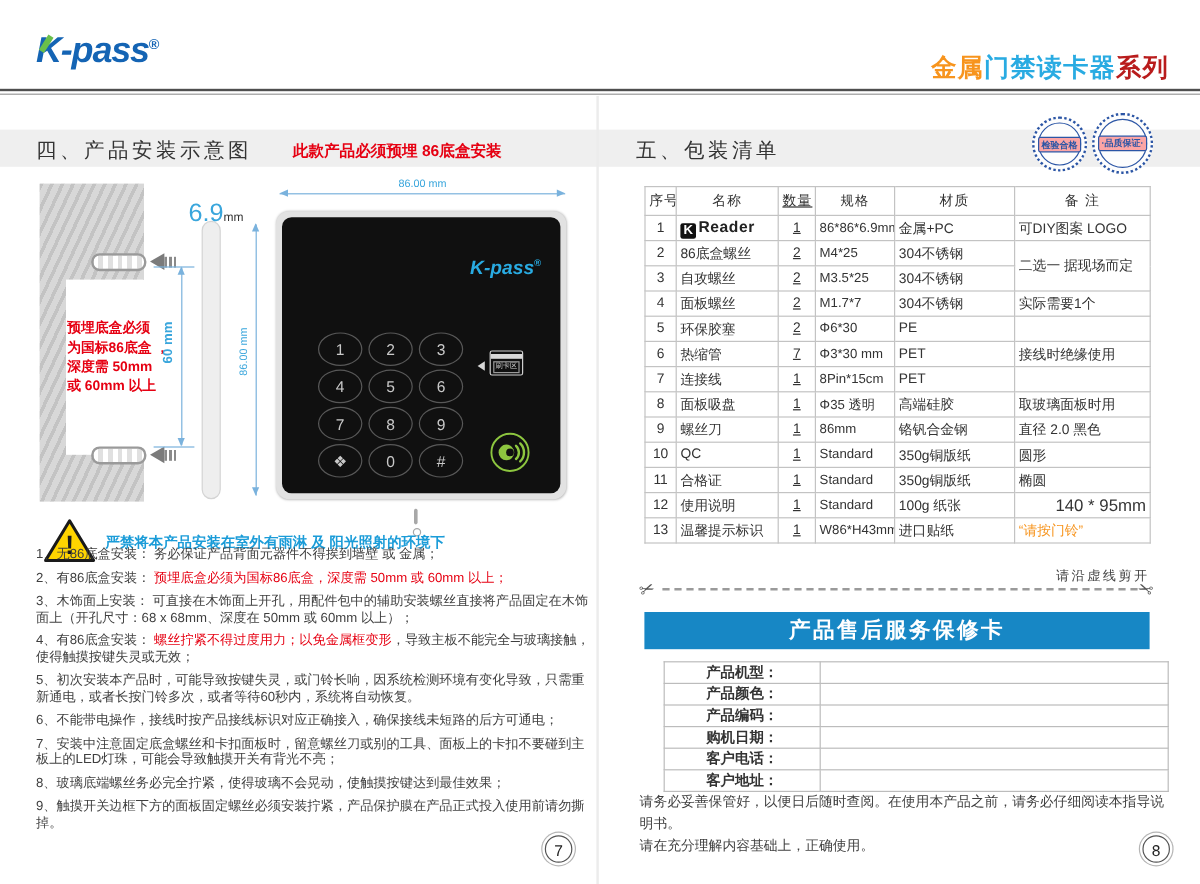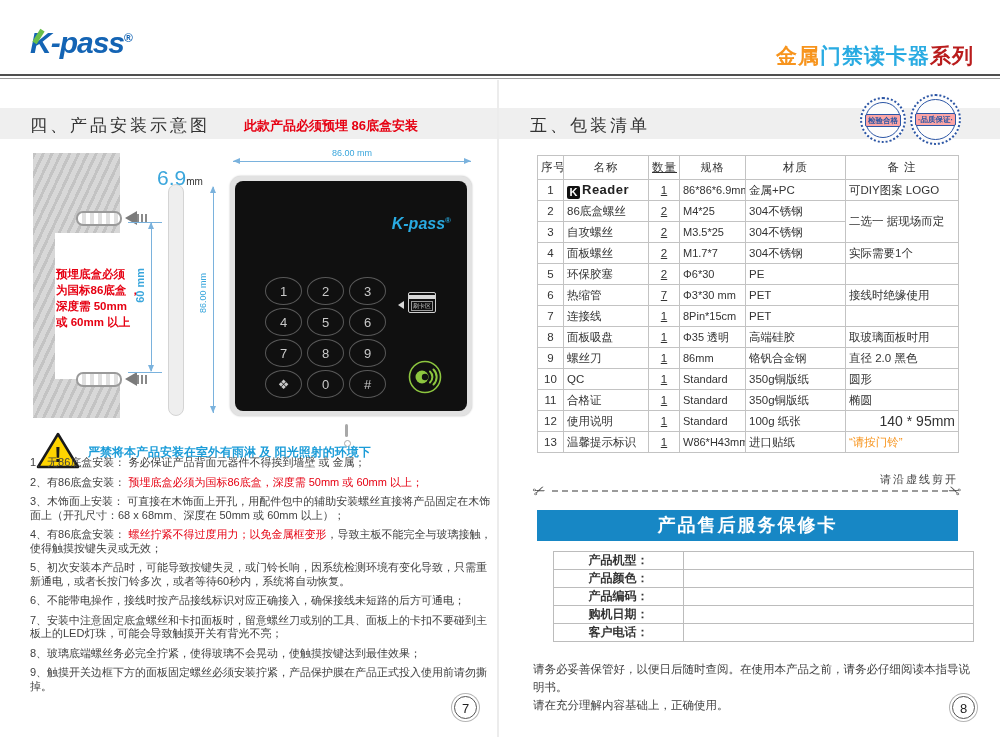--- a/index.html
+++ b/index.html
@@ -380,20 +380,24 @@
           <td class="wvalue"></td>
         </tr>
     <tr>
           <td class="wlabel">购机日期：</td>
           <td class="wvalue"></td>
         </tr>
     <tr>
           <td class="wlabel">客户电话：</td>
           <td class="wvalue"></td>
         </tr>
+    <tr>
+          <td class="wlabel">客户地址：</td>
+          <td class="wvalue"></td>
+        </tr>
   </tbody>
     </table>
 
   <div class="footer-note">
     <span>请务必妥善保管好，以便日后随时查阅。在使用本产品之前，请务必仔细阅读本指导说明书。</span>
     <span>请在充分理解内容基础上，正确使用。</span>
   </div>
   <div class="page-circle pg8">8</div>
 
 </div>

